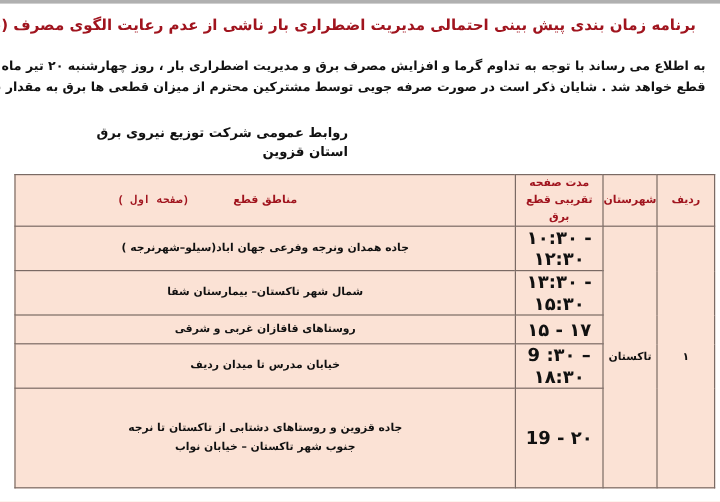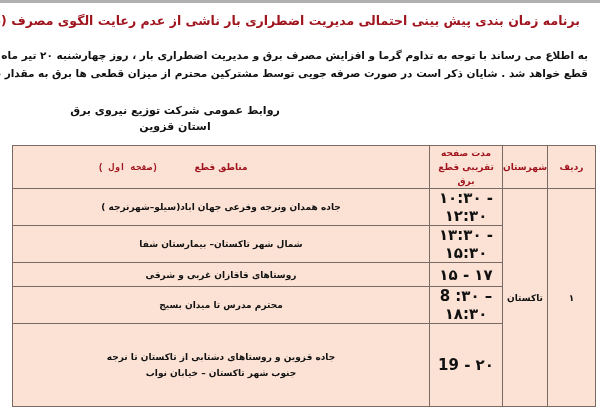--- a/index.html
+++ b/index.html
@@ -15,21 +15,21 @@
     white-space: nowrap;
   }
   .intro {
     position: absolute; top: 46px; right: 12px; width: 578px;
     direction: rtl; text-align: right;
     color: #111; font-weight: bold; font-size: 10.5px; line-height: 18px;
   }
   .intro p { margin: 0; white-space: nowrap; }
   .org {
     position: absolute; top: 103px; left: 60px; width: 230px;
-    direction: rtl; text-align: center;
+    direction: rtl; text-align: right;
     color: #111; font-weight: bold; font-size: 11px; line-height: 16px;
   }
   table.schedule {
     position: absolute; left: 12px; top: 145px; width: 584px; height: 262px;
     border-collapse: collapse; direction: rtl;
     background: #fbe2d5;
     font-weight: bold;
   }
   table.schedule td, table.schedule th {
     border: 1px solid #7a6a64; padding: 0; text-align: center; vertical-align: middle;
@@ -82,22 +82,22 @@
   </tr>
   <tr class="r2">
     <td class="time">۱۳:۳۰ - ۱۵:۳۰</td>
     <td>شمال شهر تاکستان– بیمارستان شفا</td>
   </tr>
   <tr class="r3">
     <td class="time">۱۵ - ۱۷</td>
     <td>روستاهای قاقازان غربی و شرقی</td>
   </tr>
   <tr class="r4">
-    <td class="time">8 :۳۰ – ۱۸:۳۰</td>
-    <td>محترم مدرس تا میدان بسیج</td>
+    <td class="time">9 :۳۰ – ۱۸:۳۰</td>
+    <td>خیابان مدرس تا میدان ردیف</td>
   </tr>
   <tr class="r5">
     <td class="time time-bottom">19 - ۲۰</td>
     <td class="area-multi">
       <div>جاده قزوین و روستاهای دشتابی    از تاکستان تا نرجه</div>
       <div>جنوب شهر تاکستان – خیابان نواب</div>
     </td>
   </tr>
 </tbody>
   </table>

